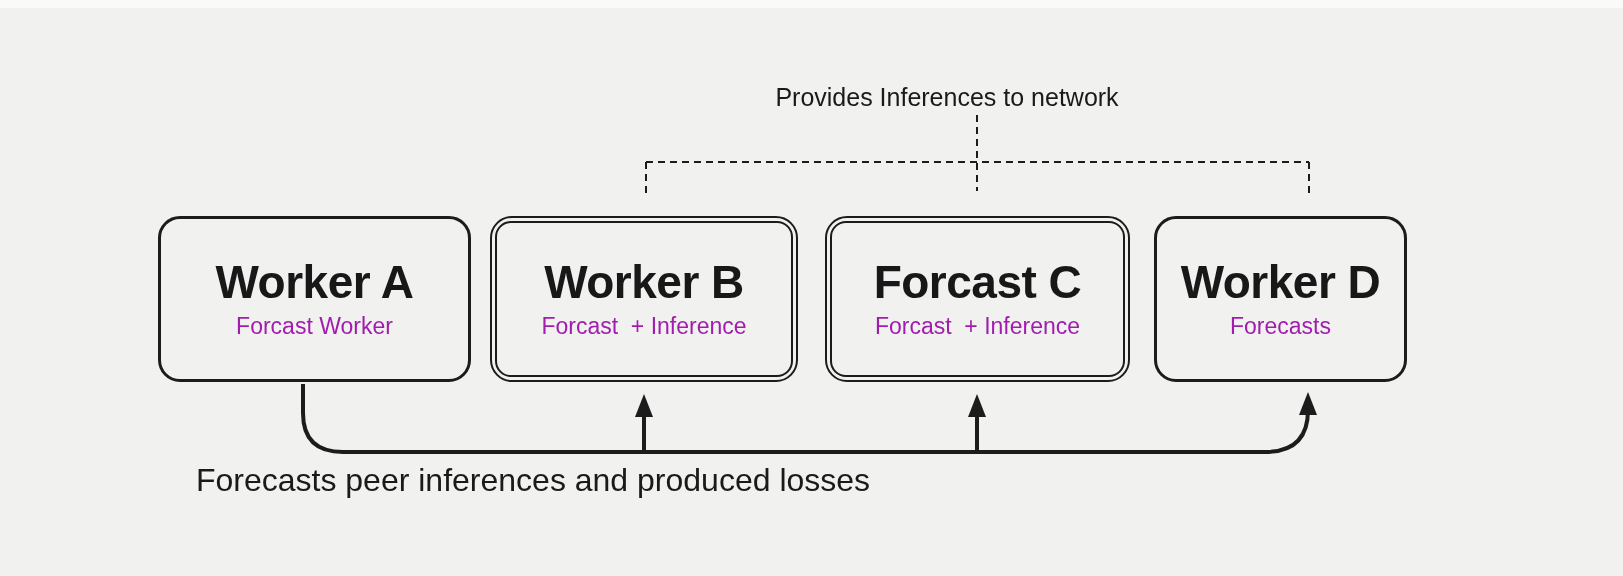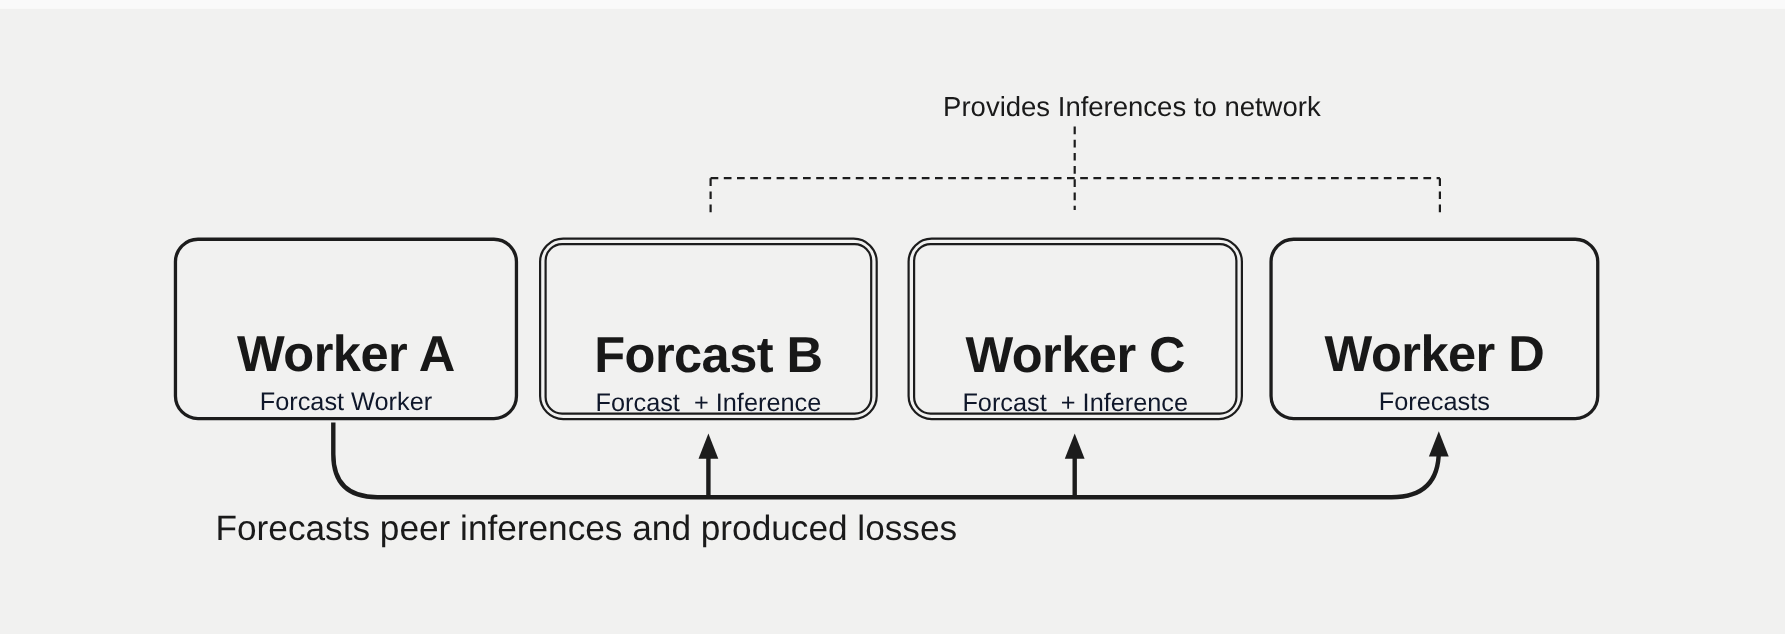--- a/index.html
+++ b/index.html
@@ -38,21 +38,21 @@
   .worker-box {
     position: absolute;
     top: 216px;
     height: 166px;
     border: 3px solid var(--ink);
     border-radius: 22px;
     background: transparent;
     display: flex;
     flex-direction: column;
     align-items: center;
-    justify-content: flex-end;
+    justify-content: center;
     text-align: center;
   }
   .worker-box.double {
     border-width: 2px;
   }
   .worker-box.double::before {
     content: "";
     position: absolute;
     inset: 3px;
     border: 2px solid var(--ink);
@@ -64,43 +64,43 @@
     font-weight: 600;
     letter-spacing: -0.5px;
     line-height: 1.05;
     color: #181818;
   }
   .worker-subtitle {
     font-size: 23px;
     font-weight: 400;
     margin-top: 7px;
     white-space: pre-wrap;
-    color: #0f172a;
+    color: #a21caf;
   }
   .float-label {
     position: absolute;
     transform: translateX(-50%);
     white-space: nowrap;
     font-weight: 400;
     color: #1a1a1a;
   }
   .top-label {
-    left: 1029px;
+    left: 947px;
     top: 83px;
     font-size: 25px;
   }
   .bottom-label {
     left: 533px;
     top: 462px;
     font-size: 32px;
   }
   .box-a { left: 158px; width: 313px; }
   .box-b { left: 490px; width: 308px; }
   .box-c { left: 825px; width: 305px; }
-  .box-d { left: 1154px; width: 300px; }
+  .box-d { left: 1154px; width: 253px; }
 </style>
 </head>
 <body>
 
 <div class="canvas">
 
   <div class="top-strip"></div>
 
   <svg class="diagram-svg" viewBox="0 0 1623 576" xmlns="http://www.w3.org/2000/svg">
 
@@ -124,26 +124,26 @@
   </svg>
 
   <div class="float-label top-label">Provides Inferences to network</div>
 
   <div class="worker-box box-a">
     <div class="worker-title">Worker A</div>
     <div class="worker-subtitle">Forcast Worker</div>
   </div>
 
   <div class="worker-box double box-b">
-    <div class="worker-title">Forcast B</div>
+    <div class="worker-title">Worker B</div>
     <div class="worker-subtitle">Forcast  + Inference</div>
   </div>
 
   <div class="worker-box double box-c">
-    <div class="worker-title">Worker C</div>
+    <div class="worker-title">Forcast C</div>
     <div class="worker-subtitle">Forcast  + Inference</div>
   </div>
 
   <div class="worker-box box-d">
     <div class="worker-title">Worker D</div>
     <div class="worker-subtitle">Forecasts</div>
   </div>
 
   <div class="float-label bottom-label">Forecasts peer inferences and produced losses</div>
 

